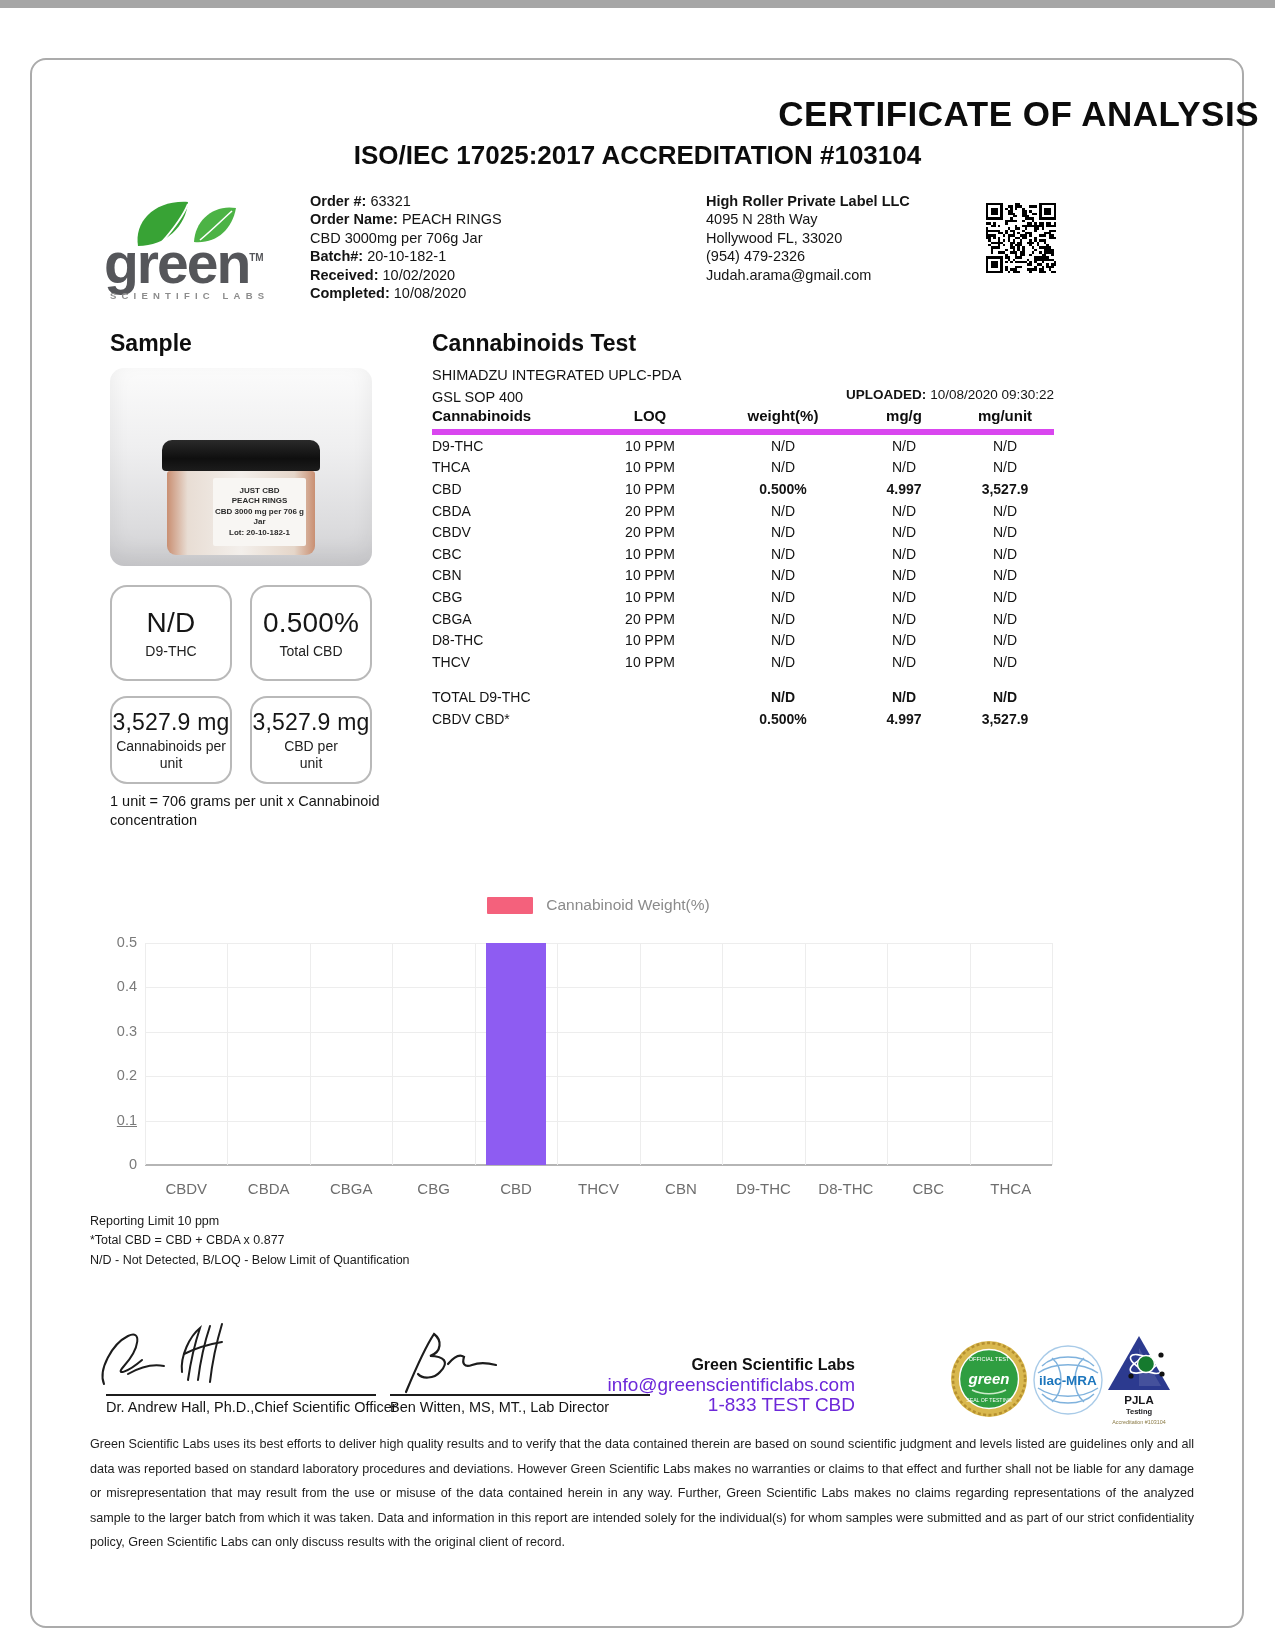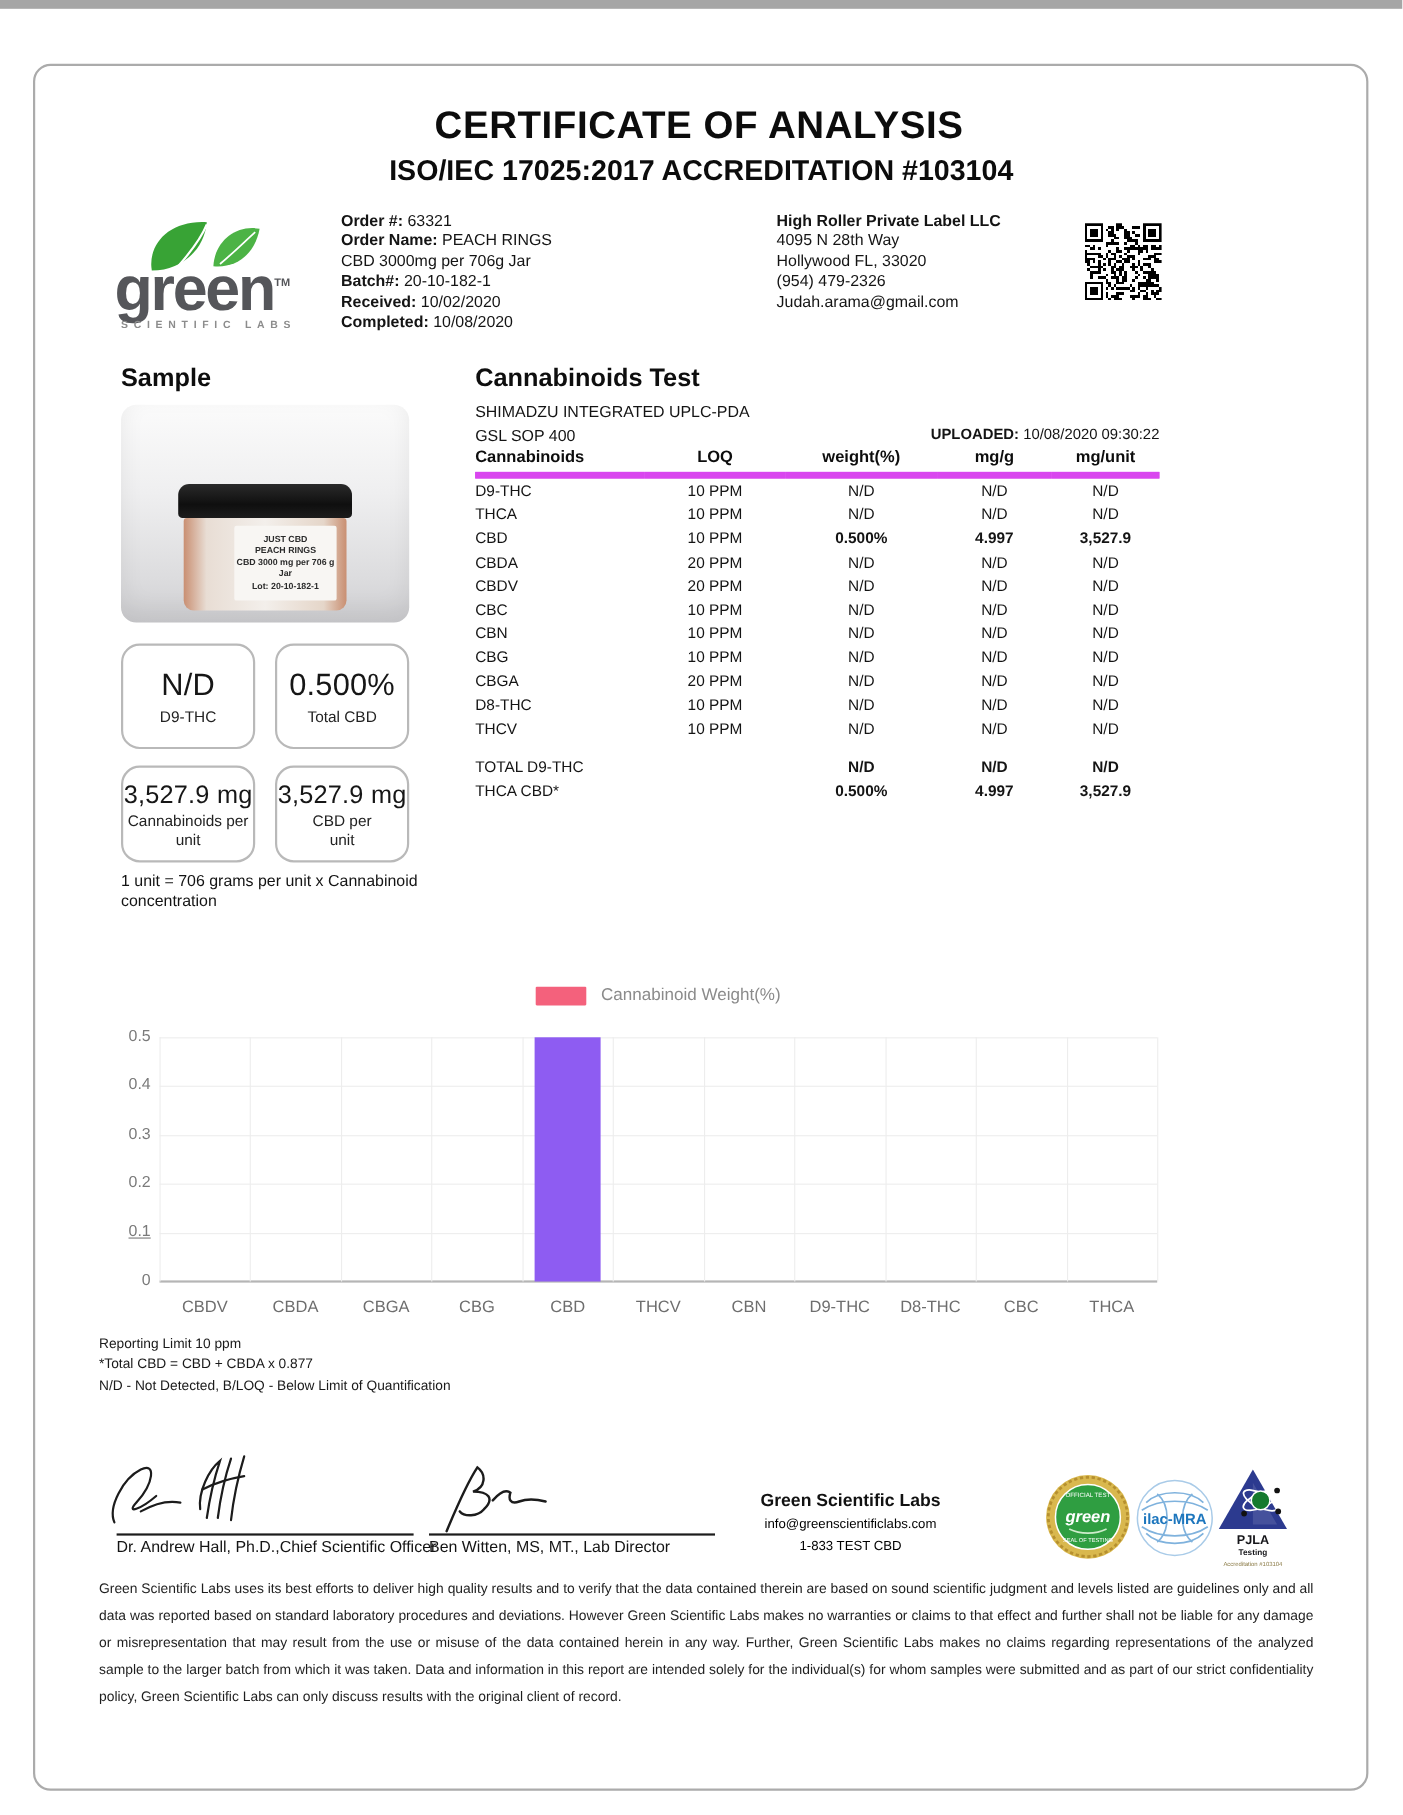--- a/index.html
+++ b/index.html
@@ -4,21 +4,21 @@
 <style>
   html,body{margin:0;padding:0;}
   body{
     width:1275px;height:1650px;position:relative;background:#ffffff;
     font-family:"Liberation Sans", sans-serif;color:#111;overflow:hidden;
     -webkit-font-smoothing:antialiased;
   }
   .top-strip{position:absolute;top:0;left:0;width:100%;height:8px;background:#a6a6a6;}
   .frame{position:absolute;left:30px;top:58px;width:1210px;height:1566px;border:2px solid #ababab;border-radius:16px;}
 
-  .title{position:absolute;left:0;right:4px;top:94px;text-align:center;font-size:35px;font-weight:bold;letter-spacing:.5px;color:#0c0c0c;}
+  .title{position:absolute;left:0;right:16px;top:94px;text-align:right;font-size:35px;font-weight:bold;letter-spacing:.5px;color:#0c0c0c;}
   .subtitle{position:absolute;left:0;right:0;top:140px;text-align:center;font-size:26px;font-weight:bold;color:#0c0c0c;}
 
   
   .logo{position:absolute;left:104px;top:196px;width:215px;}
   .logo-leaves{display:block;margin-left:28px;margin-bottom:-16px;}
   .logo-word{font-size:57px;font-weight:bold;color:#55565a;letter-spacing:-2px;line-height:52px;}
   .logo-tm{font-size:10px;font-weight:bold;color:#55565a;vertical-align:22px;letter-spacing:0;}
   .logo-tagline{font-size:9.5px;letter-spacing:5.2px;color:#8c8c8c;margin:1px 0 0 6px;font-weight:bold;}
 
   .info-block{position:absolute;top:192px;font-size:14.5px;line-height:18.4px;color:#141414;}
@@ -82,21 +82,21 @@
   .xtick{position:absolute;top:237px;text-align:center;font-size:15px;color:#6e6e6e;}
 
   .footnotes{position:absolute;left:90px;top:1212px;font-size:12.5px;line-height:19.4px;color:#1a1a1a;}
 
   
   .sig-svg{position:absolute;}
   .sig-line{position:absolute;height:1.5px;background:#1c1c1c;}
   .sig-name{position:absolute;font-size:14.5px;color:#141414;}
   #lab-contact{position:absolute;right:420px;top:1355px;text-align:right;line-height:20px;}
   .lab-name{font-size:16px;font-weight:bold;color:#111;}
-  .lab-line{font-size:12px;color:#000000;text-align:center;}
+  .lab-line{font-size:19px;color:#6d28d9;}
   .seal{position:absolute;}
 
   .disclaimer{position:absolute;left:90px;top:1432px;width:1104px;font-size:12.6px;line-height:24.6px;
     text-align:justify;color:#1e1e1e;}
 </style>
 </head>
 <body>
 
 <div class="top-strip"></div>
 <div class="frame"></div>
@@ -667,21 +667,21 @@
         <td></td>
       </tr>
       <tr>
         <td>TOTAL D9-THC</td>
         <td></td>
         <td class="bv">N/D</td>
         <td class="bv">N/D</td>
         <td class="bv">N/D</td>
       </tr>
       <tr>
-        <td>THCA CBD*</td>
+        <td>CBDV CBD*</td>
         <td></td>
         <td class="bv">0.500%</td>
         <td class="bv">4.997</td>
         <td class="bv">3,527.9</td>
       </tr>
     </tbody>
 </table>
 
 <div class="legend">
   <div class="legend-swatch" id="legend-swatch" style="background: rgb(244, 97, 124);"></div>

